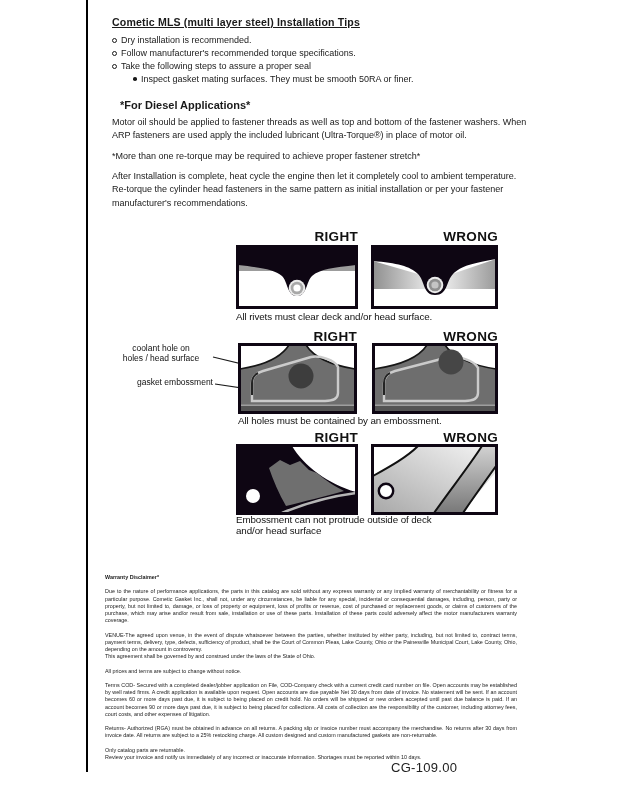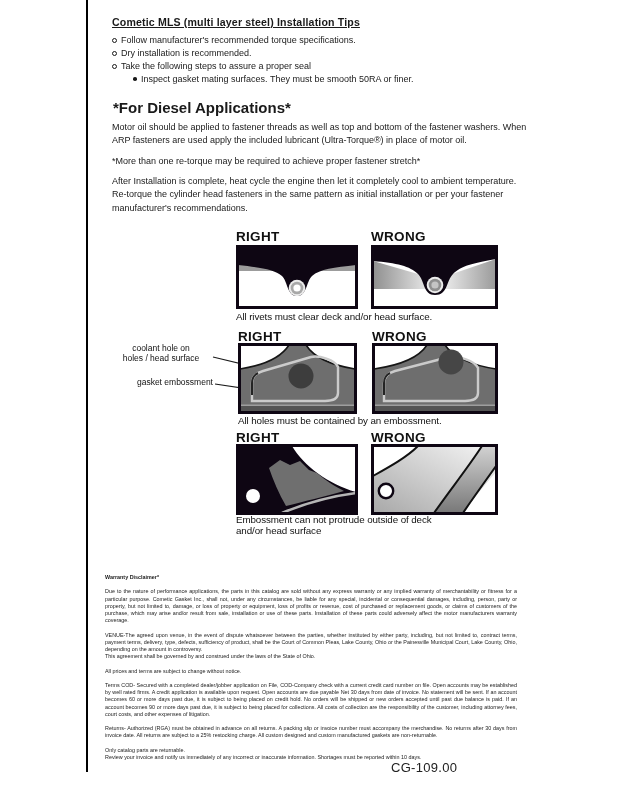--- a/index.html
+++ b/index.html
@@ -9,43 +9,43 @@
     -webkit-font-smoothing:antialiased;
   }
   .left-rule{position:absolute;left:86px;top:0;width:2px;height:772px;background:#000;}
   .top-content{position:absolute;left:112px;top:16px;width:420px;}
   .title{font-size:10.6px;font-weight:bold;text-decoration:underline;margin:0 0 6px 0;letter-spacing:.15px;}
   .bullet,.subbullet{position:relative;font-size:9px;line-height:12.9px;}
   .bullet{padding-left:9px;}
   .bullet::before{content:"";position:absolute;left:0;top:4.2px;width:3.2px;height:3.2px;border:.9px solid #1a1a1a;border-radius:50%;}
   .subbullet{padding-left:29px;}
   .subbullet::before{content:"";position:absolute;left:21px;top:4.6px;width:3.6px;height:3.6px;background:#1a1a1a;border-radius:50%;}
-  .diesel-heading{font-size:15px;font-weight:bold;margin:13px 0 5px 1px;}
+  .diesel-heading{font-size:11px;font-weight:bold;margin:13px 0 5px 8px;}
   .top-content p{font-size:9px;line-height:13.2px;margin:0 0 7.5px 0;width:416px;}
-  .dlabel{position:absolute;font-size:13.5px;font-weight:bold;letter-spacing:.3px;text-align:left;color:#111;}
+  .dlabel{position:absolute;font-size:13.5px;font-weight:bold;letter-spacing:.3px;text-align:right;color:#111;}
   .dcaption{position:absolute;font-size:9.8px;color:#111;letter-spacing:-.1px;line-height:10.5px;}
   .dfig{position:absolute;display:block;}
   .ann{position:absolute;font-size:8.5px;line-height:10px;text-align:right;color:#111;}
   .leaders{position:absolute;left:210px;top:350px;pointer-events:none;}
   .fine{position:absolute;left:105px;top:574px;width:412px;font-size:5.4px;line-height:7.25px;text-align:justify;color:#1c1c1c;}
   .fine p{margin:0 0 7px 0;}
   .fine p.nogap{margin:0;}
   .fine .fine-heading{font-weight:bold;margin:0 0 7px 0;text-align:left;}
   .footer-code{position:absolute;left:391px;top:760px;font-size:13px;letter-spacing:.3px;color:#222;}
 </style>
 </head>
 <body>
 
 <div class="page">
   <div class="left-rule"></div>
 
   <div class="top-content">
     <h1 class="title">Cometic MLS (multi layer steel) Installation Tips</h1>
+    <div class="bullet">Dry installation is recommended.</div>
     <div class="bullet">Follow manufacturer's recommended torque specifications.</div>
-    <div class="bullet">Dry installation is recommended.</div>
     <div class="bullet">Take the following steps to assure a proper seal</div>
     <div class="subbullet">Inspect gasket mating surfaces.  They must be smooth 50RA or finer.</div>
     <h2 class="diesel-heading">*For Diesel Applications*</h2>
     <p>Motor oil should be applied to fastener threads as well as top and bottom of the fastener washers. When ARP fasteners are used apply the included lubricant (Ultra-Torque®) in place of motor oil.</p>
     <p>*More than one re-torque may be required to achieve proper fastener stretch*</p>
     <p>After Installation is complete, heat cycle the engine then let it completely cool to ambient temperature. Re-torque the cylinder head fasteners in the same pattern as initial installation or per your fastener manufacturer's recommendations.</p>
   </div>
 
   <div class="dlabel" style="left:236px;top:229px;width:122px;">RIGHT</div>
   <div class="dlabel" style="left:371px;top:229px;width:127px;">WRONG</div>

